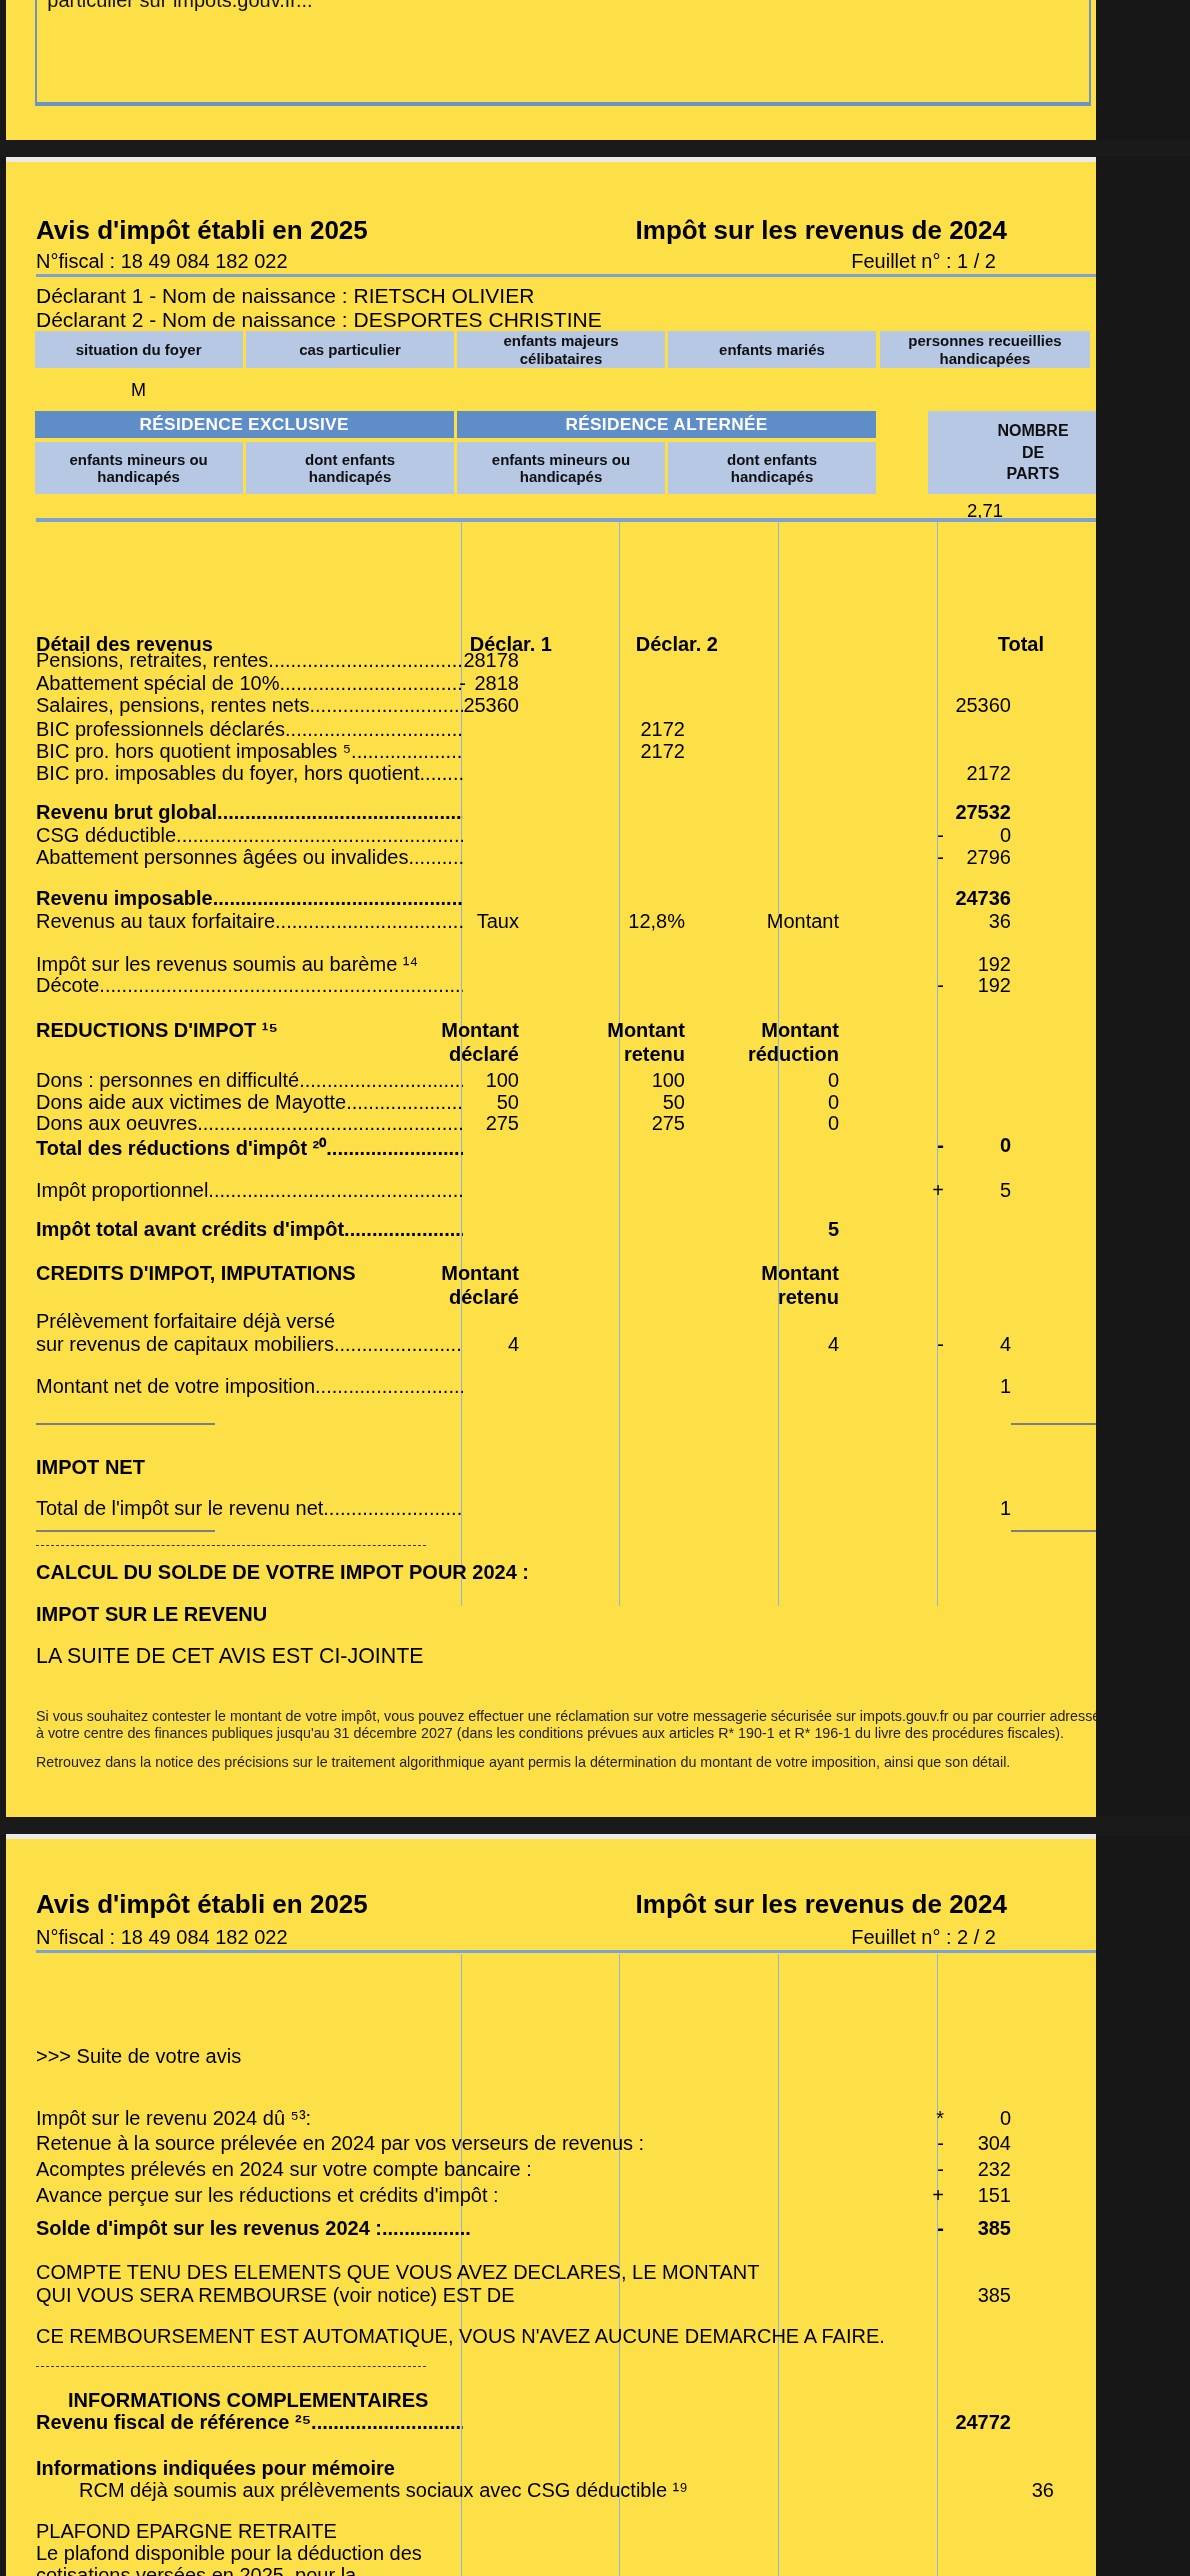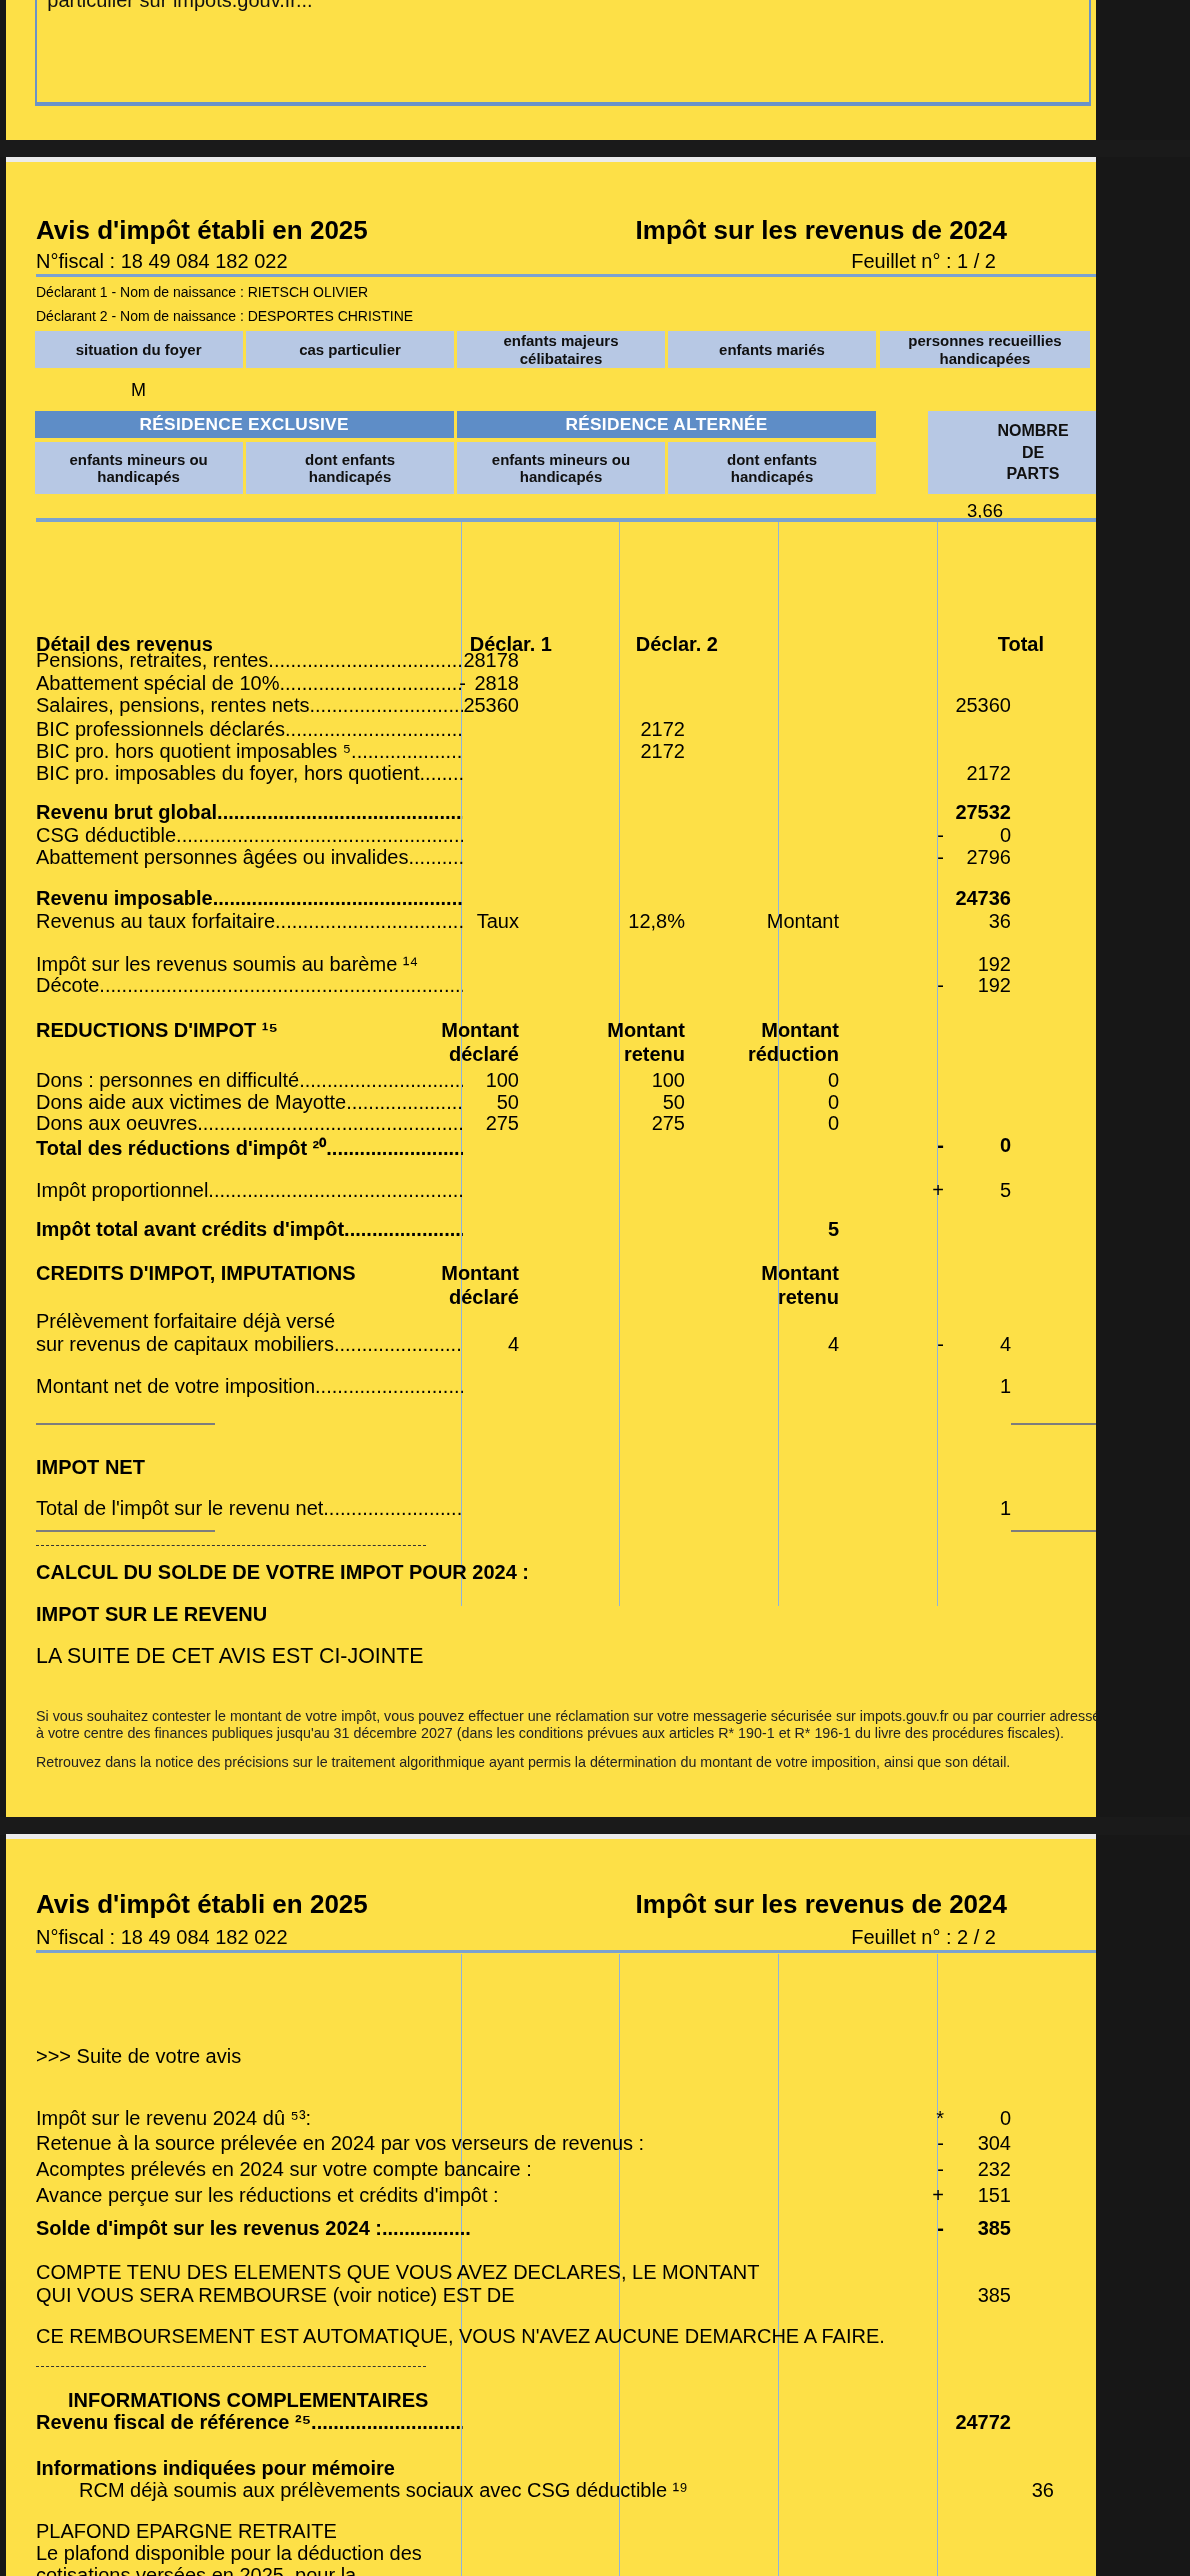--- a/index.html
+++ b/index.html
@@ -21,21 +21,21 @@
     border:2.4px solid #6a93c8;border-bottom-width:4.8px;box-sizing:border-box;}
   .notice-clip{position:absolute;left:10.7px;top:0;width:714px;height:14.3px;overflow:hidden;}
   .notice-clip span{display:block;margin-top:-8.3px;font-size:20px;color:#111;}
 
   
   .title-left{position:absolute;left:30px;font-size:26px;font-weight:bold;white-space:nowrap;}
   .title-right{position:absolute;right:89px;font-size:26px;font-weight:bold;white-space:nowrap;}
   .fiscal-line{position:absolute;left:30px;font-size:20px;white-space:nowrap;}
   .sheet-line{position:absolute;right:100px;font-size:20px;white-space:nowrap;}
   .bluerule{position:absolute;left:30px;width:1062px;height:3px;background:#7ba2d0;}
-  .declarant{position:absolute;left:30px;font-size:14px;white-space:nowrap;}
+  .declarant{position:absolute;left:30px;font-size:21px;white-space:nowrap;}
 
   
   .cell{position:absolute;background:#b7c8e4;color:#101010;font-weight:bold;
     display:flex;align-items:center;justify-content:center;text-align:center;
     white-space:pre-line;font-size:15px;line-height:1.15;box-sizing:border-box;}
   .cell.dark{background:#5e8dc7;color:#ffffff;font-size:17.3px;letter-spacing:0.3px;}
   .cell.parts{font-size:16px;line-height:1.35;margin-left:48px;}
   .m-value{position:absolute;left:28.6px;width:208px;text-align:center;font-size:18px;}
   .parts-value{position:absolute;left:874px;width:210px;text-align:center;font-size:18.5px;}
 
@@ -97,21 +97,21 @@
 DE
 PARTS</div>
   <div class="cell" style="left:28.6px;  top:285px;width:208px;height:52px">enfants mineurs ou
 handicapés</div>
   <div class="cell" style="left:240px; top:285px;width:208px;height:52px">dont enfants
 handicapés</div>
   <div class="cell" style="left:451px; top:285px;width:208px;height:52px">enfants mineurs ou
 handicapés</div>
   <div class="cell" style="left:662px;top:285px;width:208px;height:52px">dont enfants
 handicapés</div>
-  <div class="parts-value" style="top:343px">3,66</div>
+  <div class="parts-value" style="top:343px">2,71</div>
 
   <div class="bluerule" style="top:361px;height:3.6px"></div>
   <div class="vline" style="left:455px; top:365px;height:1084px"></div>
   <div class="vline" style="left:613px;top:365px;height:1084px"></div>
   <div class="vline" style="left:772px;top:365px;height:1084px"></div>
   <div class="vline" style="left:931px;top:365px;height:1084px"></div>
 
   <div id="p1rows">
       <div class="row bold" style="top: 476px; padding-left: 33px;">
         <span class="lab">Détail des revenus</span>

